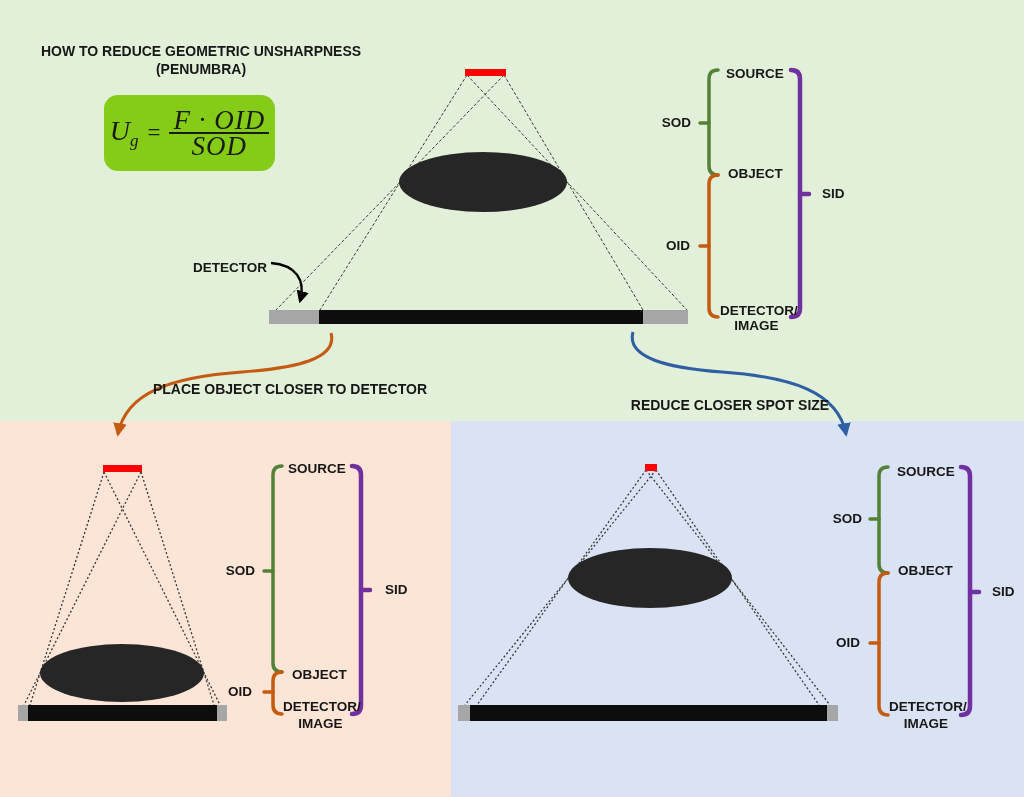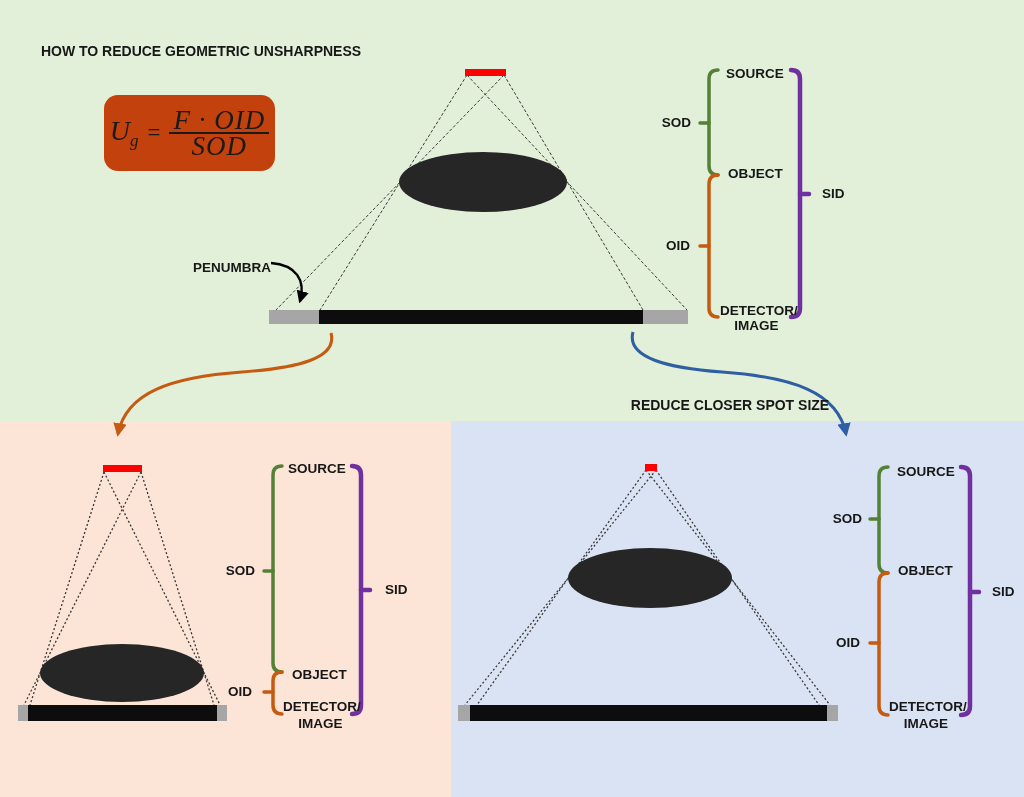--- a/index.html
+++ b/index.html
@@ -12,21 +12,21 @@
     position:absolute;font-weight:bold;color:#171717;
     font-size:13.5px;line-height:15px;white-space:nowrap;
   }
   .title-wrap{position:absolute;left:21px;top:42px;width:360px;text-align:center;}
   .title-line{font-weight:bold;color:#171717;font-size:14px;line-height:18px;}
   .instr-left{position:absolute;left:90px;top:381px;width:400px;text-align:center;}
   .instr-right{position:absolute;left:610px;top:397px;width:240px;text-align:center;}
   .instr-line{font-weight:bold;color:#171717;font-size:14px;line-height:17.5px;}
   .formula-box{
     position:absolute;left:104px;top:95px;width:171px;height:76px;
-    background:#c2410c;border-radius:14px;
+    background:#84cc16;border-radius:14px;
     display:flex;align-items:center;justify-content:center;gap:9px;
     color:#1a1a1a;font-family:"Liberation Serif",serif;font-style:italic;
   }
   .fvar{font-size:28px;}
   .fsub{font-size:17px;vertical-align:-6px;}
   .feq{font-size:23px;font-style:normal;}
   .frac{display:flex;flex-direction:column;align-items:center;}
   .fnum,.fden{font-size:27px;letter-spacing:1px;padding:0 4px;line-height:24px;}
   .fbar{width:100%;min-width:86px;border-top:2px solid #1a1a1a;}
   .img-center{text-align:center;}
@@ -111,45 +111,47 @@
       <line x1="879" y1="519" x2="870" y2="519" stroke-width="3.5" stroke-linecap="round" stroke="#538135"></line>
       <path d="M 888,573 Q 879,573 879,582 L 879,706 Q 879,715 888,715" fill="none" stroke-width="3.5" stroke-linecap="round" stroke="#C55A11"></path>
       <line x1="879" y1="643" x2="870" y2="643" stroke-width="3.5" stroke-linecap="round" stroke="#C55A11"></line>
       <path d="M 961,467 Q 970,467 970,476 L 970,706 Q 970,715 961,715" fill="none" stroke-width="4.5" stroke-linecap="round" stroke="#7030A0"></path>
       <line x1="970" y1="592" x2="979" y2="592" stroke-width="4.5" stroke-linecap="round" stroke="#7030A0"></line>
     </g>
   </svg>
 
   <div class="title-wrap">
     <div class="title-line">HOW TO REDUCE GEOMETRIC UNSHARPNESS</div>
+    <div class="title-line">(PENUMBRA)</div>
   </div>
 
   <div class="formula-box">
     <span><span class="fvar">U</span><sub class="fsub">g</sub></span>
     <span class="feq">=</span>
     <span class="frac">
       <span class="fnum">F · OID</span>
       <span class="fbar"></span>
       <span class="fden">SOD</span>
     </span>
   </div>
 
-  <div class="lbl" style="left:193px;top:260px;">PENUMBRA</div>
+  <div class="lbl" style="left:193px;top:260px;">DETECTOR</div>
 
   <div class="lbl" style="left:726px;top:66px;">SOURCE</div>
   <div class="lbl" style="right:333px;top:115px;">SOD</div>
   <div class="lbl" style="left:728px;top:166px;">OBJECT</div>
   <div class="lbl" style="right:334px;top:238px;">OID</div>
   <div>
     <div class="lbl" style="left:720px;top:303px;">DETECTOR/</div>
     <div class="lbl img-center" style="left:720px;top:318px;width:73px;">IMAGE</div>
   </div>
   <div class="lbl" style="left:822px;top:186px;">SID</div>
 
   <div class="instr-left">
+    <div class="instr-line">PLACE OBJECT CLOSER TO DETECTOR</div>
   </div>
   <div class="instr-right">
     <div class="instr-line">REDUCE CLOSER SPOT SIZE</div>
   </div>
 
   <div class="lbl" style="left:288px;top:461px;">SOURCE</div>
   <div class="lbl" style="right:769px;top:563px;">SOD</div>
   <div class="lbl" style="left:292px;top:667px;">OBJECT</div>
   <div class="lbl" style="right:772px;top:684px;">OID</div>
   <div>

